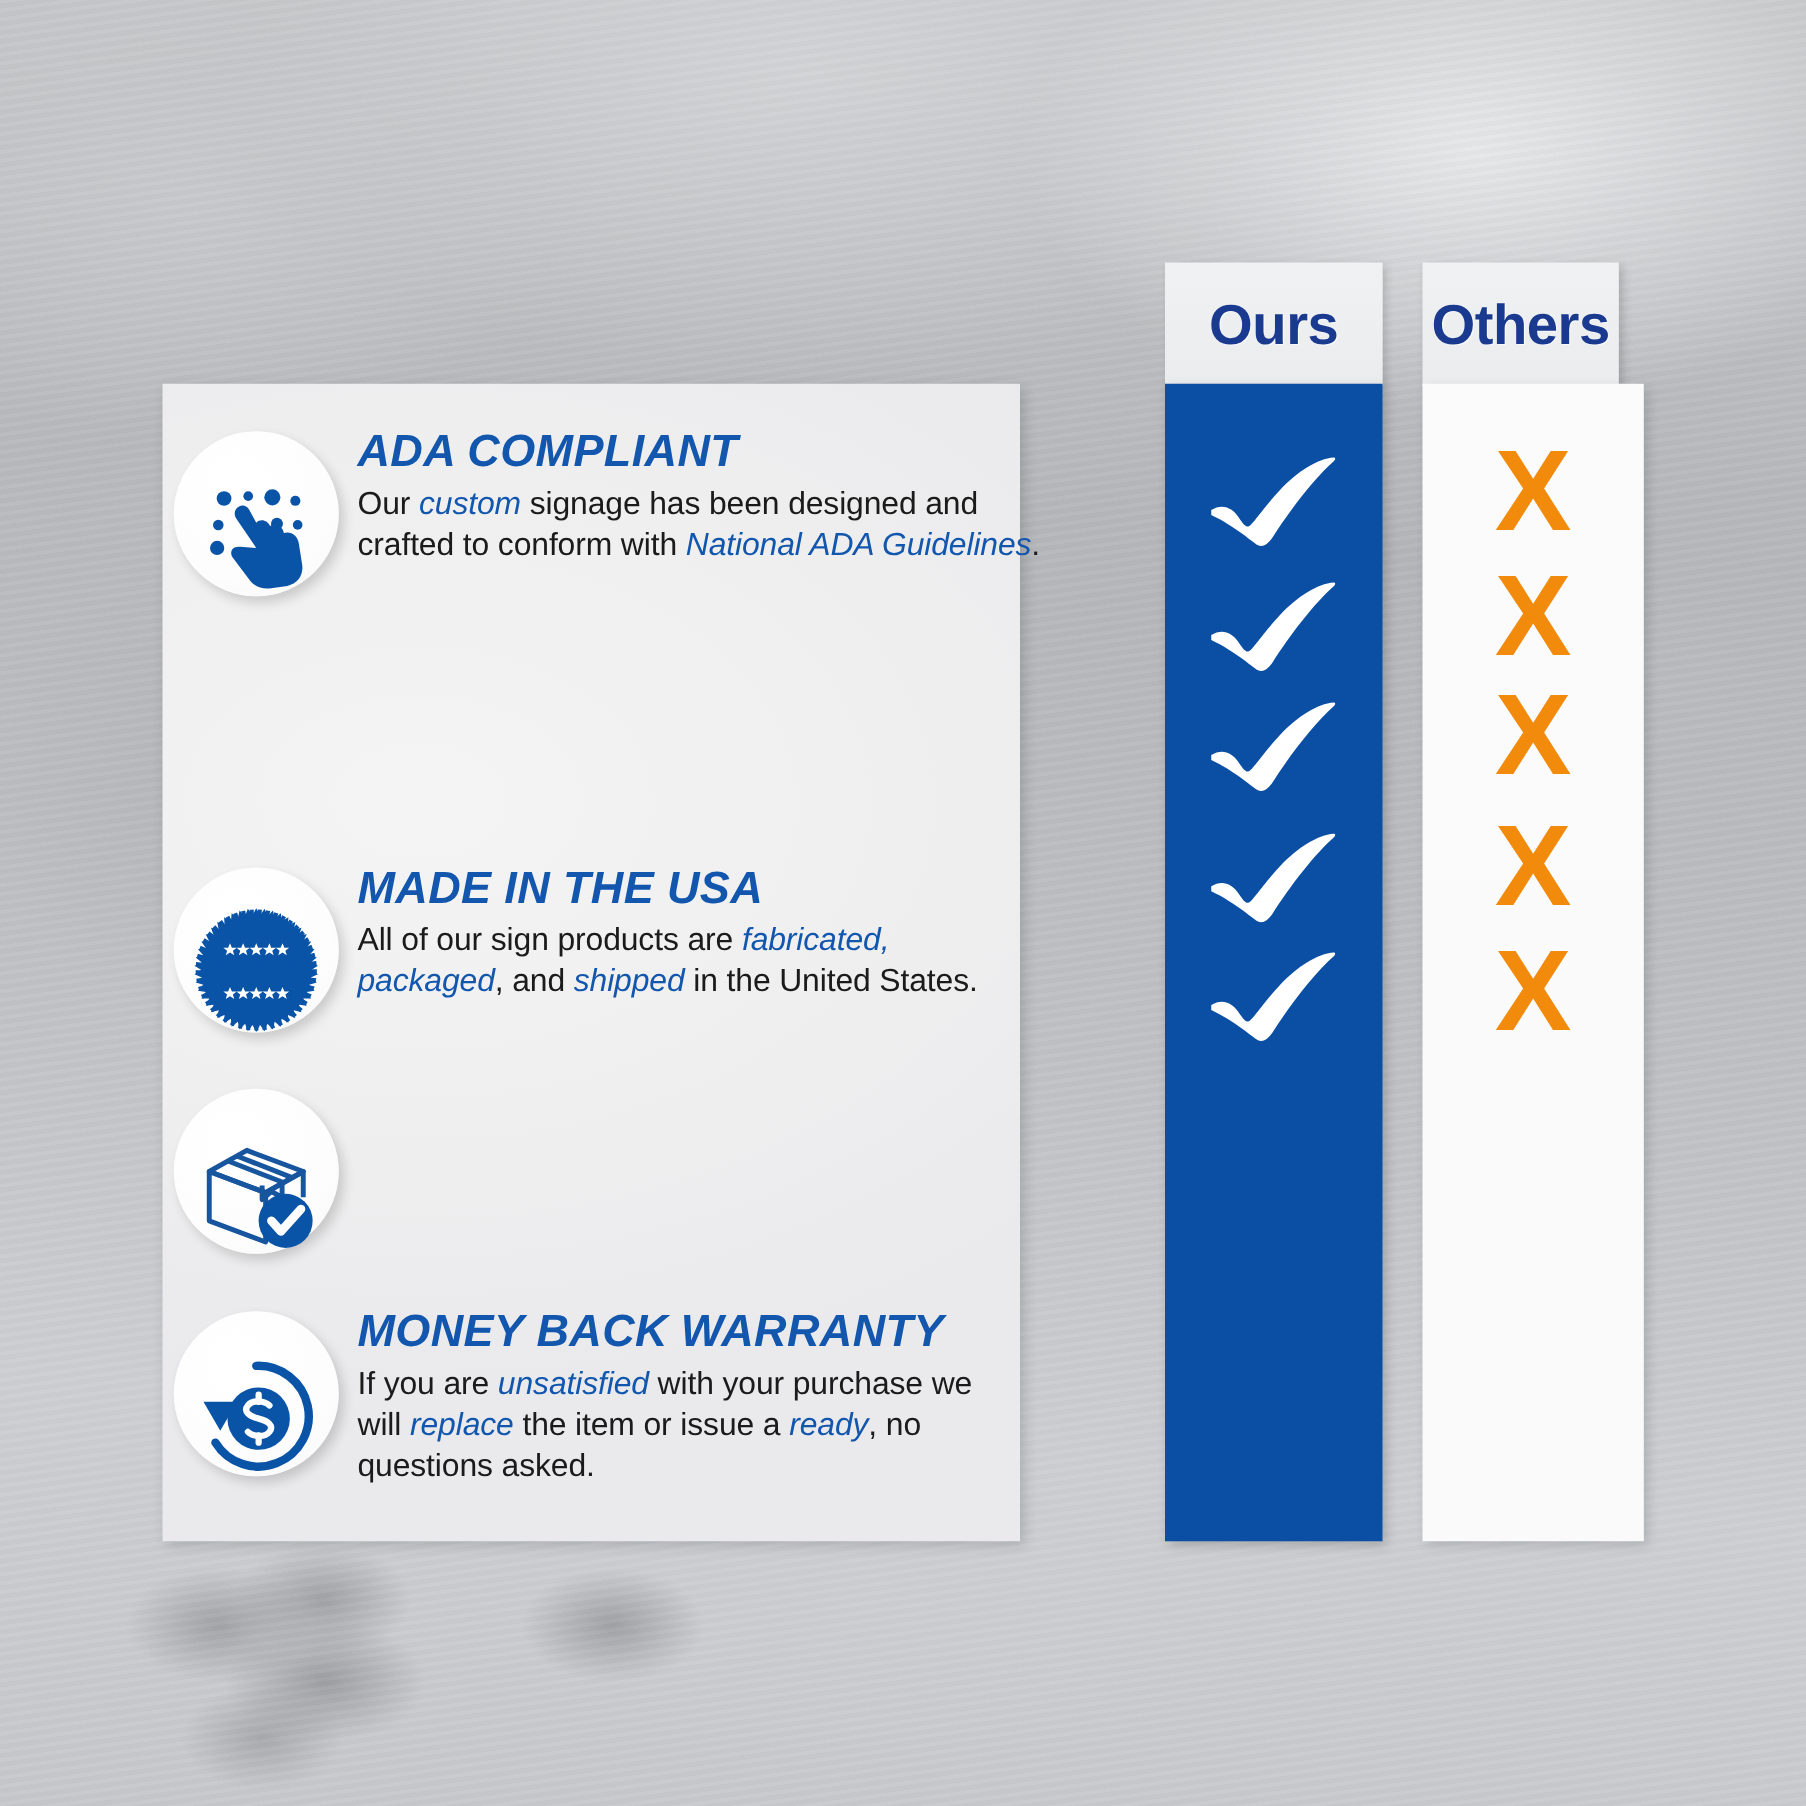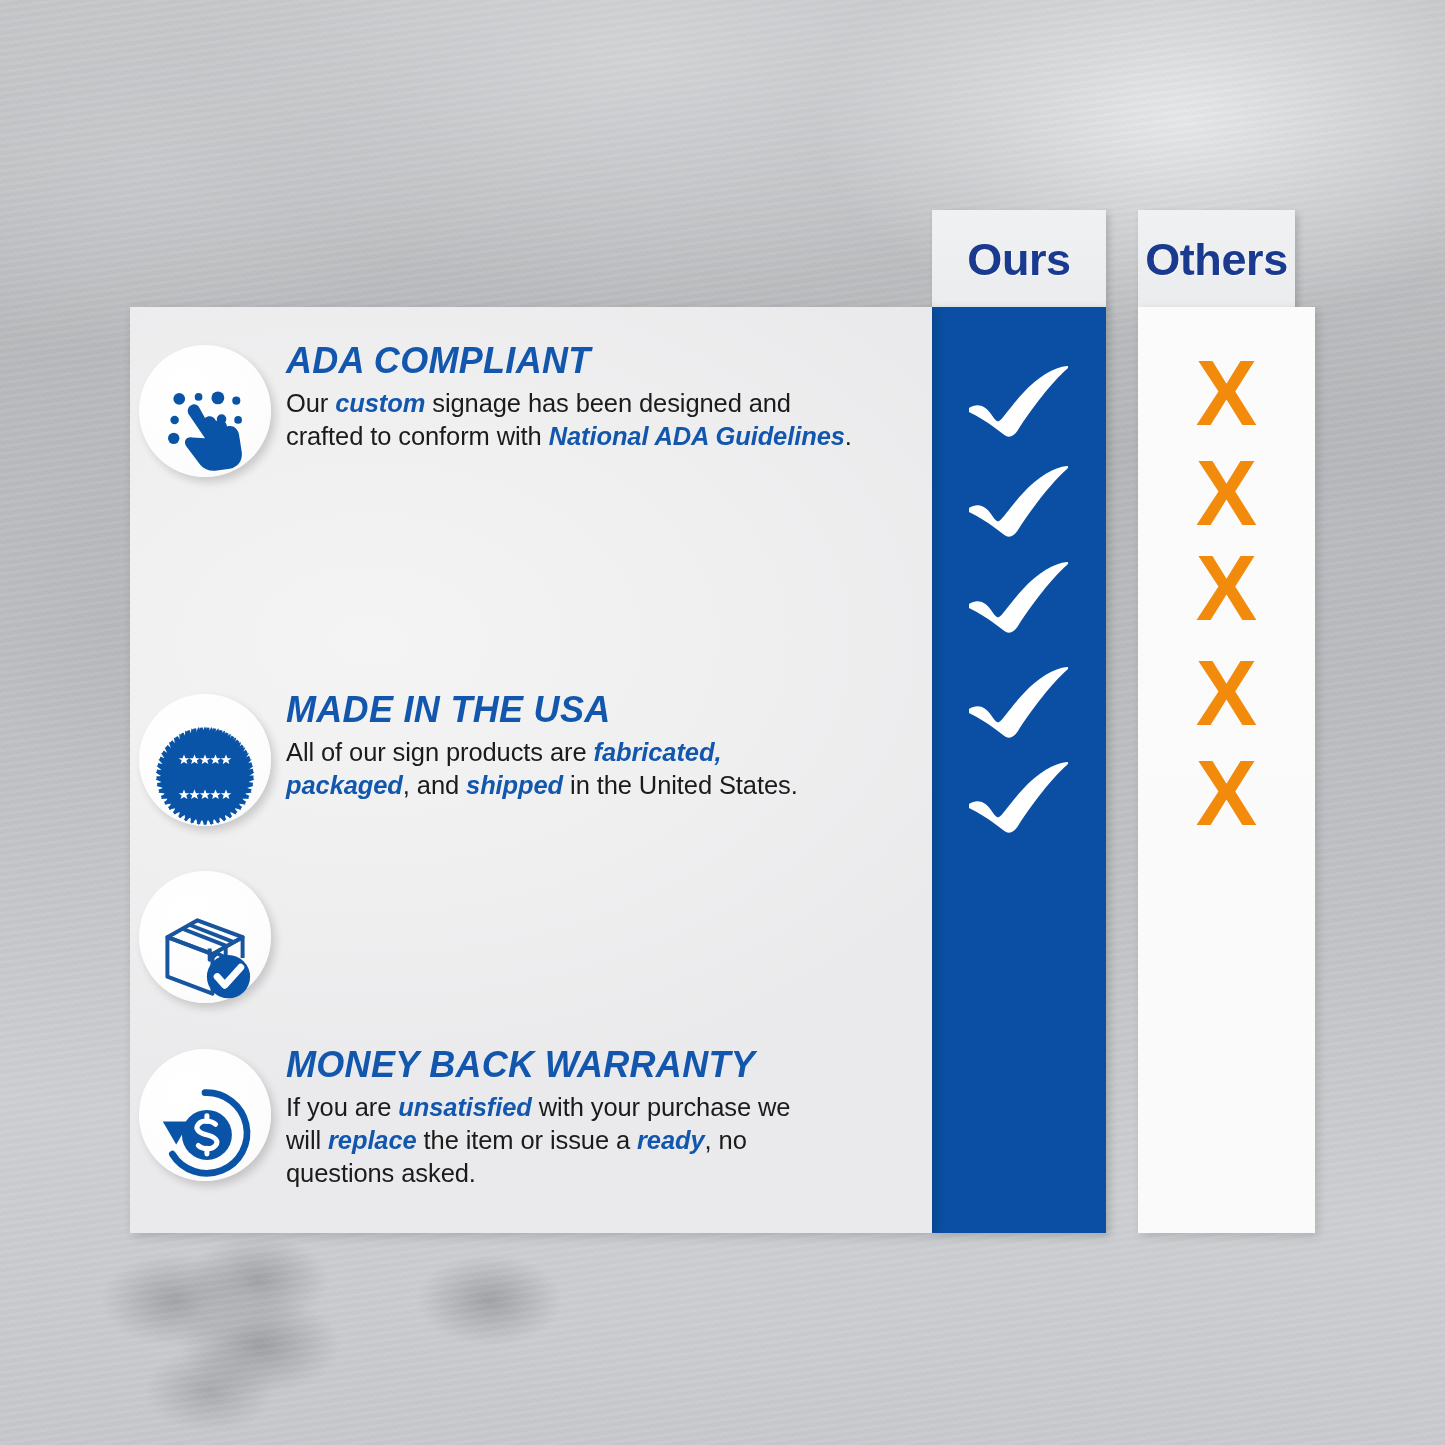--- a/index.html
+++ b/index.html
@@ -61,21 +61,21 @@
   }
   
   #others-col{
     position:absolute; left:1138px; top:307px; width:177px; height:926px;
     background:linear-gradient(180deg,#fbfbfc 0%,#fafafb 100%);
     box-shadow:3px 3px 9px rgba(0,0,0,.14);
   }
 
   
   #card{
-    position:absolute; left:130px; top:307px; width:802px; height:926px;
+    position:absolute; left:130px; top:307px; width:686px; height:926px;
     background:
       radial-gradient(ellipse 700px 460px at 30% 36%, #f4f4f5 0%, #efeff0 55%, #eaeaec 100%);
     box-shadow:3px 3px 10px rgba(0,0,0,.16);
     padding:0;
   }
 
   
   .row{
     position:absolute; left:0; width:802px;
     display:flex; align-items:flex-start;
@@ -95,21 +95,21 @@
   .row-title{
     font-size:36px; font-weight:bold; font-style:italic;
     color:#1257ad; letter-spacing:.3px; line-height:1.02;
     margin-bottom:7px;
     white-space:nowrap;
   }
   .row-body{
     font-size:25.5px; color:#1b1b1b; line-height:1.30;
     letter-spacing:-.1px;
   }
-  .row-body b{ color:#1257ad; font-style:italic; font-weight:bold; }
+  .row-body b{ color:#1257ad; font-style:italic; font-weight:normal; }
 
   
   .check{ position:absolute; left:932px; width:174px; display:flex; justify-content:center; }
   .xmark{
     position:absolute; left:1138px; width:177px;
     display:flex; justify-content:center;
     font-size:92px; font-weight:bold; color:#f28b0c;
     line-height:1;
     font-family:"Liberation Sans", sans-serif;
   }

